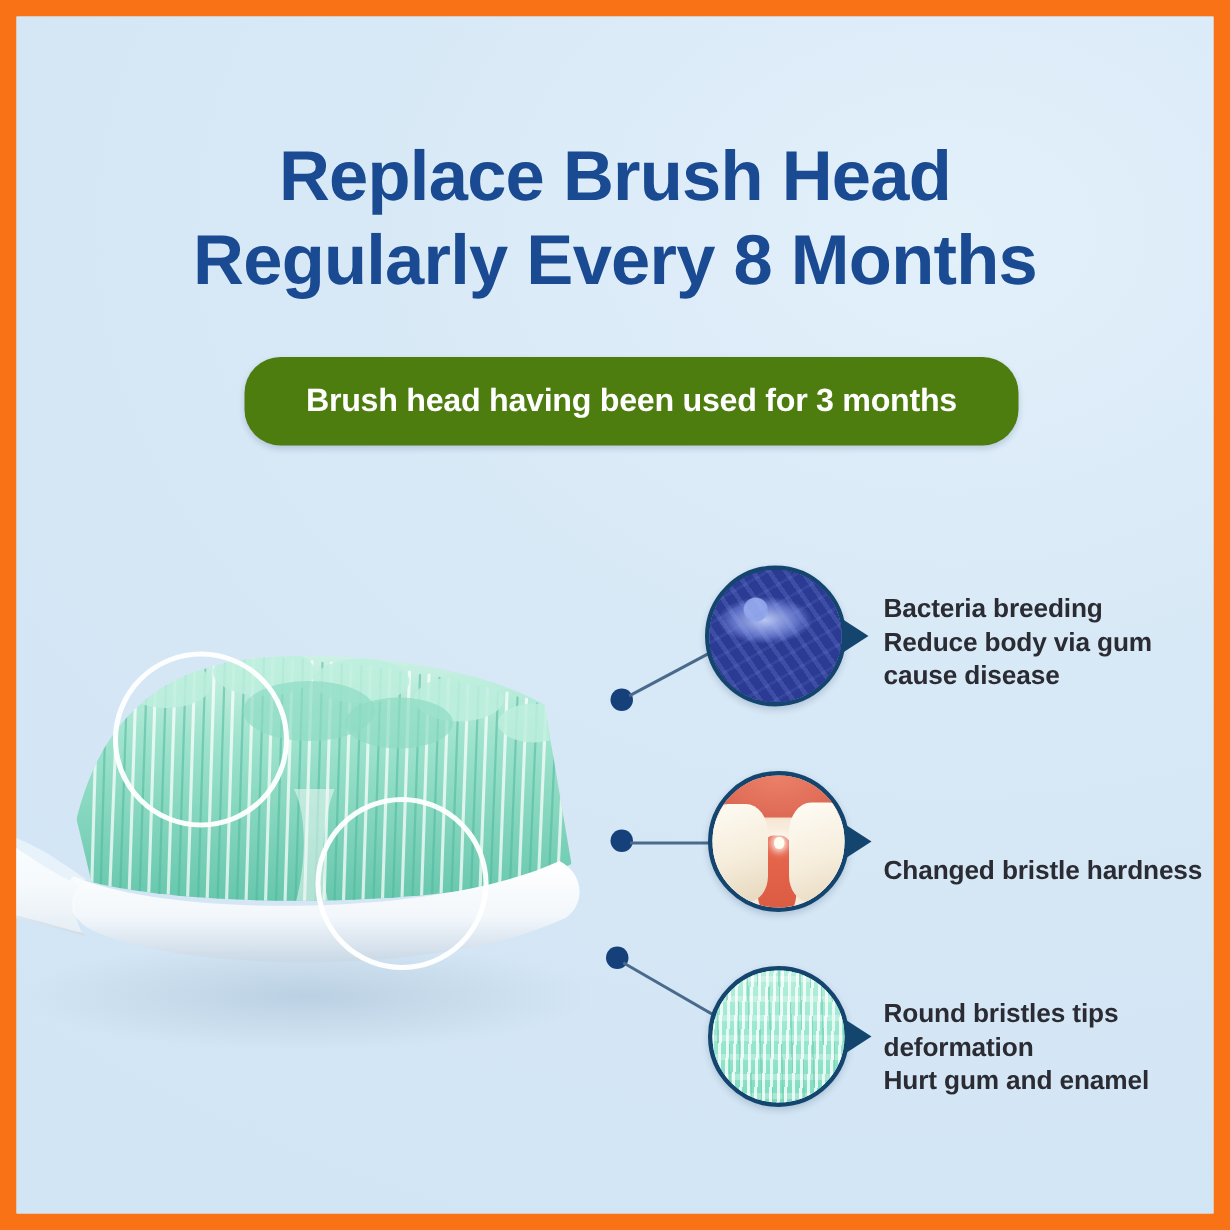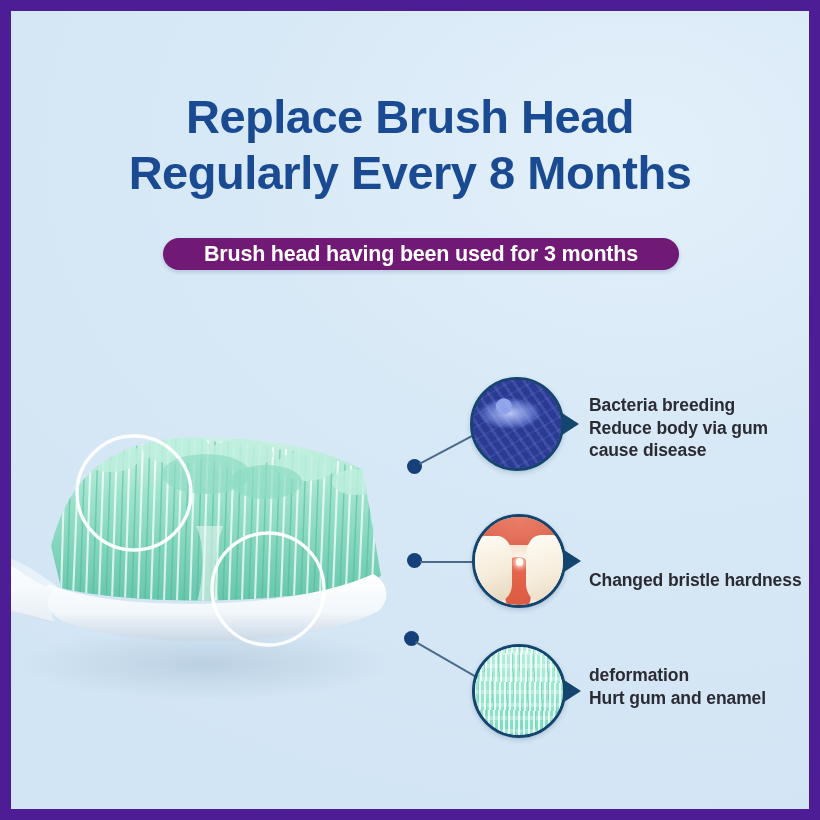--- a/index.html
+++ b/index.html
@@ -3,40 +3,40 @@
 <meta charset="utf-8">
 <style>
   html,body{margin:0;padding:0;}
   body{
     width:820px;height:820px;overflow:hidden;
     font-family:"Liberation Sans", sans-serif;
     background:#a22bf0;
   }
   #poster{
     position:relative;width:820px;height:820px;box-sizing:border-box;
-    border:11px solid #4c1d95;background:#d8e9f6;
+    border:11px solid #f97316;background:#d8e9f6;
     overflow:hidden;
   }
   #canvas{
     position:absolute;inset:0;
     background:
       radial-gradient(120% 90% at 78% 18%, #e2f0fa 0%, #d7e8f6 45%, #d2e5f4 100%),
       linear-gradient(160deg,#dcecf8 0%,#d4e6f4 60%,#d8e6f2 100%);
   }
   
   .headline{
     position:absolute;left:0;right:0;top:78px;text-align:center;
     color:#1a4b92;font-weight:bold;font-size:47px;line-height:56px;
     letter-spacing:-0.5px;
   }
   .headline .l2{display:block;}
   
   .badge{
-    position:absolute;left:152px;top:227px;width:516px;height:32px;
-    background:#701a75;border-radius:24px;
+    position:absolute;left:152px;top:227px;width:516px;height:59px;
+    background:#4d7c0f;border-radius:24px;
     display:flex;align-items:center;justify-content:center;
     color:#ffffff;font-size:21.5px;font-weight:bold;letter-spacing:-0.2px;
     box-shadow:0 2px 4px rgba(10,40,90,.18);
   }
   
   .brush-wrap{position:absolute;left:-20px;top:385px;width:430px;height:345px;}
   
   .callout{position:absolute;}
   .circ{
     position:absolute;width:94px;height:94px;border-radius:50%;
@@ -251,17 +251,18 @@
 
   <div class="dot" style="left:393px;top:620px;"></div>
   <div class="lead" style="left:405px;top:630px;width:72px;transform:rotate(30deg);"></div>
 
   <div class="callout">
     <div class="circ" style="left:461px;top:633px;">
       <div class="brist"></div>
     </div>
     <div class="notch" style="left:553px;top:669px;"></div>
     <div class="ctext" style="left:578px;top:653px;">
+      <div>Round bristles tips</div>
       <div>deformation</div>
       <div>Hurt gum and enamel</div>
     </div>
   </div>
 </div>
 
 </body></html>

